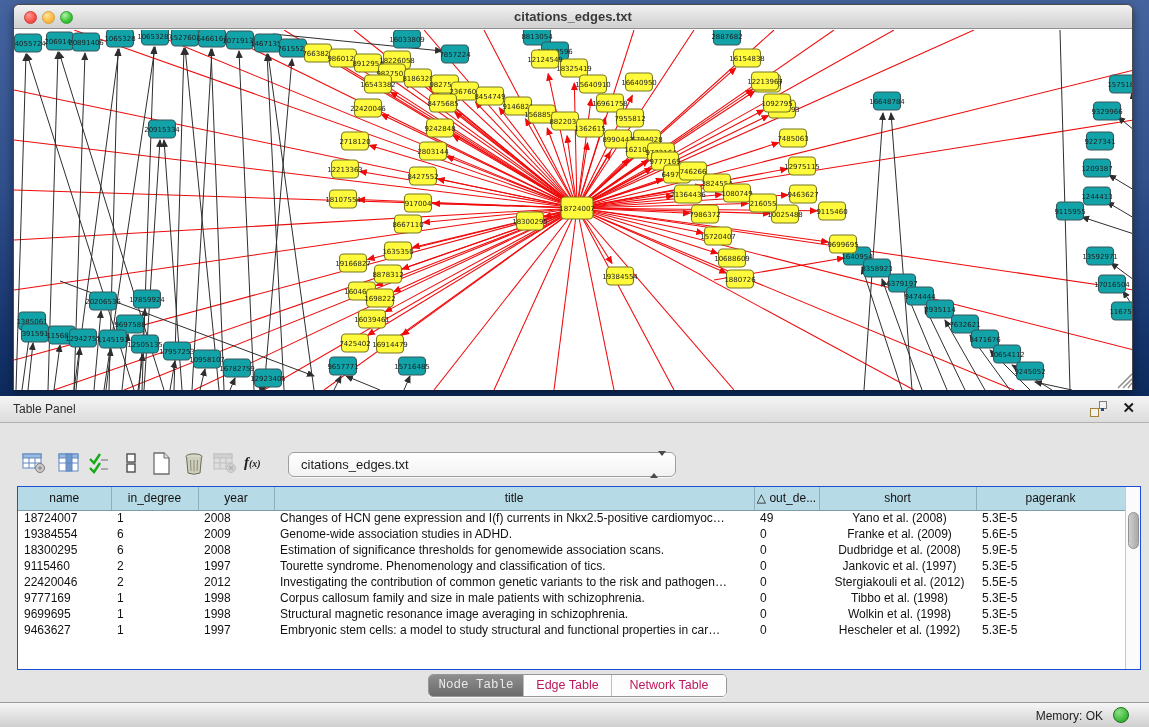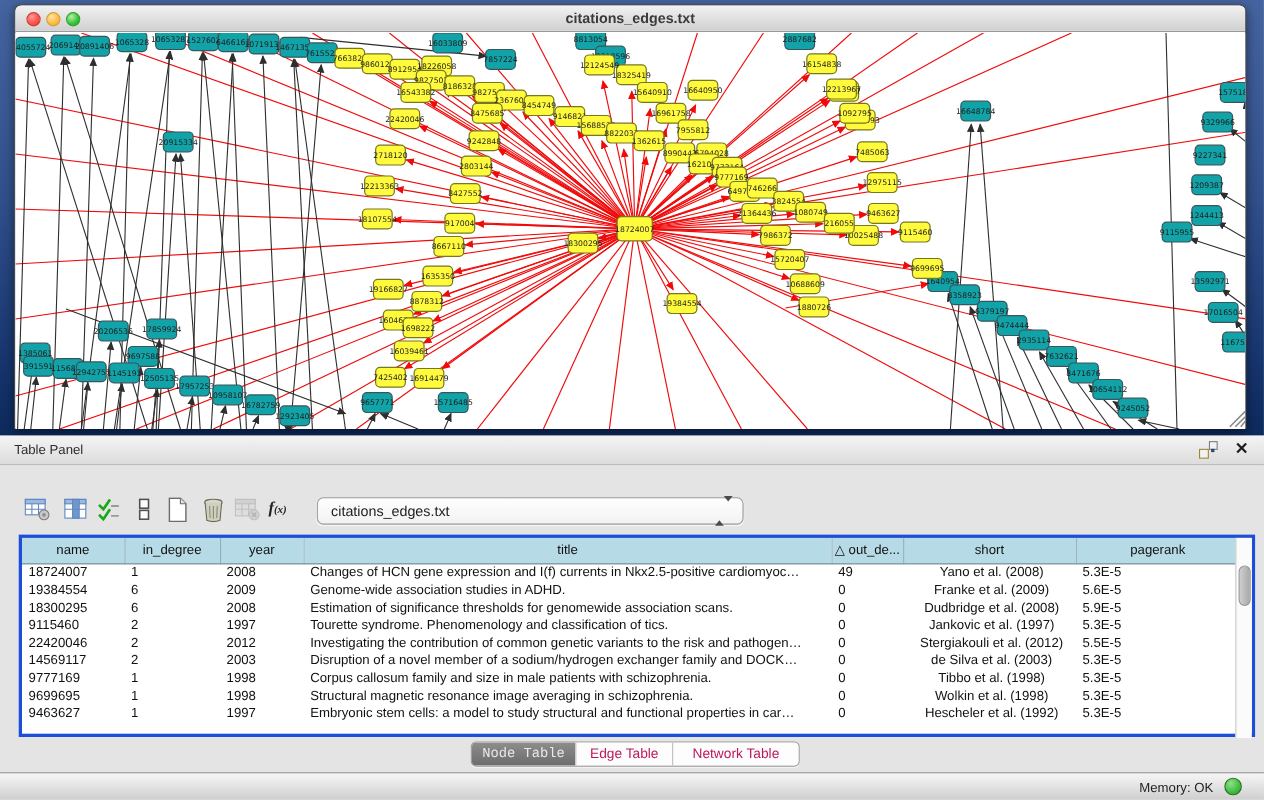--- a/index.html
+++ b/index.html
@@ -50,21 +50,21 @@
   .combo { position:absolute; left:288px; top:29px; width:388px; height:25px;
     background:linear-gradient(180deg,#ffffff,#f2f2f2); border:1px solid #9e9e9e;
     border-radius:6px; box-shadow:0 1px 1px rgba(255,255,255,.8); }
   .combo .val { position:absolute; left:12px; top:4px; font-size:13px; color:#1c1c1c; }
   .combo .arr { position:absolute; right:9px; top:3px; color:#555; }
   .combo .arr .a { width:0; height:0; border-left:4px solid transparent; border-right:4px solid transparent; margin:2px 0; }
   .combo .arr .up { border-bottom:5px solid #4a4a4a; }
   .combo .arr .dn { border-top:5px solid #4a4a4a; }
 
   .tablewrap { position:absolute; left:17px; top:486px; width:1124px; height:184px;
-    background:#fff; border:3px solid #1d4ed8; }
+    background:#fff; border:1px solid #1d4ed8; }
   table.grid { border-collapse:collapse; table-layout:fixed; width:1107px; }
   table.grid th { height:23px; background:#b7dbe6; border-right:1px solid #8fafbb;
     border-bottom:1px solid #7e9faa; font-size:12px; font-weight:normal; color:#111;
     overflow:hidden; white-space:nowrap; }
   table.grid td { height:16px; font-size:12px; color:#111; white-space:nowrap;
     overflow:hidden; text-overflow:clip; padding:0 2px 0 6px; }
   td.c { text-align:center; padding-left:2px; }
   .vscroll { position:absolute; right:0; top:0; width:15px; height:182px;
     background:#fbfbfb; border-left:1px solid #c9c9c9; }
   .vthumb { position:absolute; left:1.5px; top:25px; width:11px; height:37px; border-radius:6px;
@@ -870,29 +870,20 @@
         <tr>
           <td>22420046</td>
           <td>2</td>
           <td>2012</td>
           <td>Investigating the contribution of common genetic variants to the risk and pathogen…</td>
           <td>0</td>
           <td class="c">Stergiakouli et al. (2012)</td>
           <td>5.5E-5</td>
         </tr>
         <tr>
-          <td>14569117</td>
-          <td>2</td>
-          <td>2003</td>
-          <td>Disruption of a novel member of a sodium/hydrogen exchanger family and DOCK…</td>
-          <td>0</td>
-          <td class="c">de Silva et al. (2003)</td>
-          <td>5.3E-5</td>
-        </tr>
-        <tr>
           <td>9777169</td>
           <td>1</td>
           <td>1998</td>
           <td>Corpus callosum family and size in male patients with schizophrenia.</td>
           <td>0</td>
           <td class="c">Tibbo et al. (1998)</td>
           <td>5.3E-5</td>
         </tr>
         <tr>
           <td>9699695</td>

